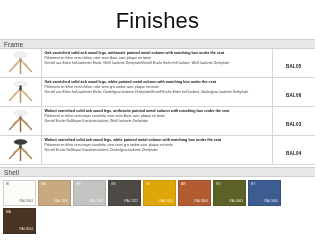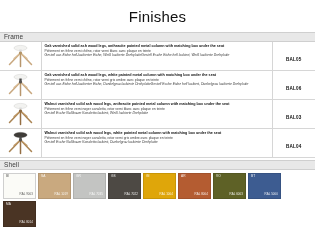--- a/index.html
+++ b/index.html
@@ -13,21 +13,21 @@
     height: 252px;
     overflow: hidden;
     font-family: "Liberation Sans", sans-serif;
     color: #1a1a1a;
     position: relative;
   }
 
   
   .page-title {
     text-align: center;
-    font-size: 15px;
+    font-size: 22px;
     font-weight: 400;
     letter-spacing: 0.2px;
     color: #111111;
     padding: 9px 0 0 0;
     margin: 0;
     line-height: 1.1;
   }
 
   
   .section-bar {

